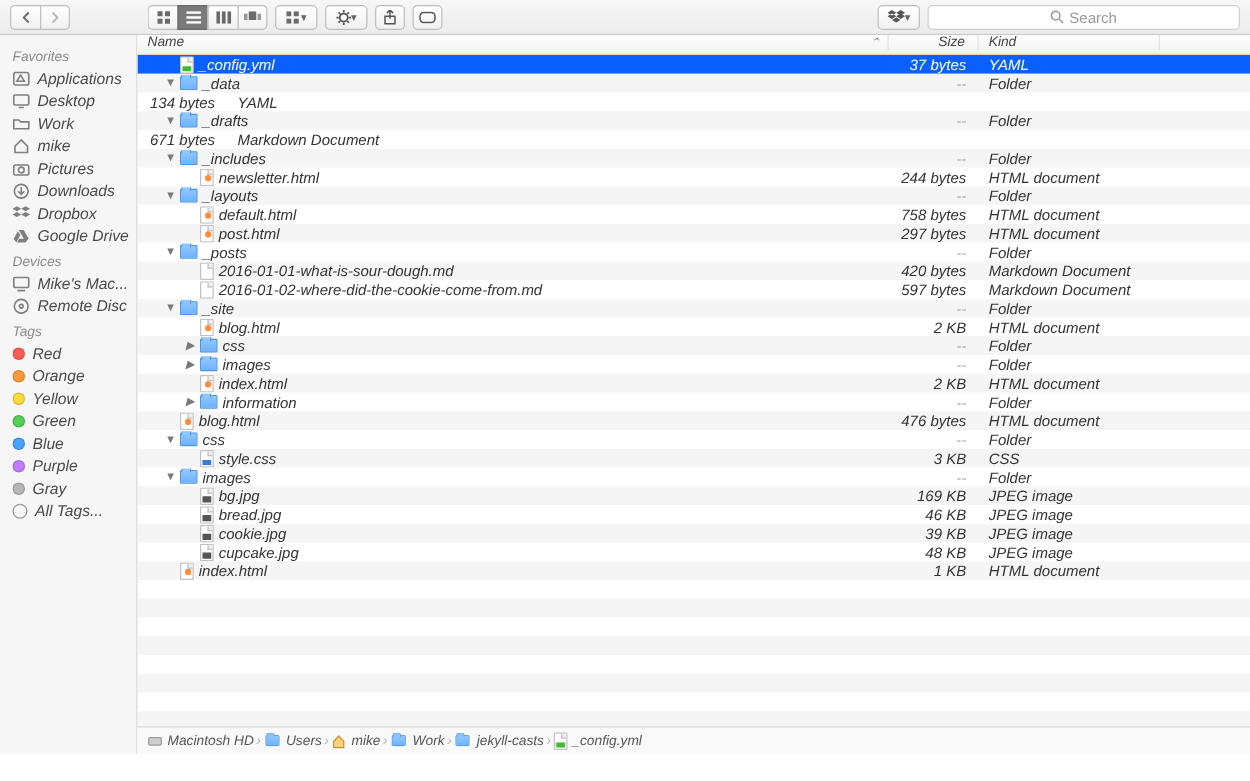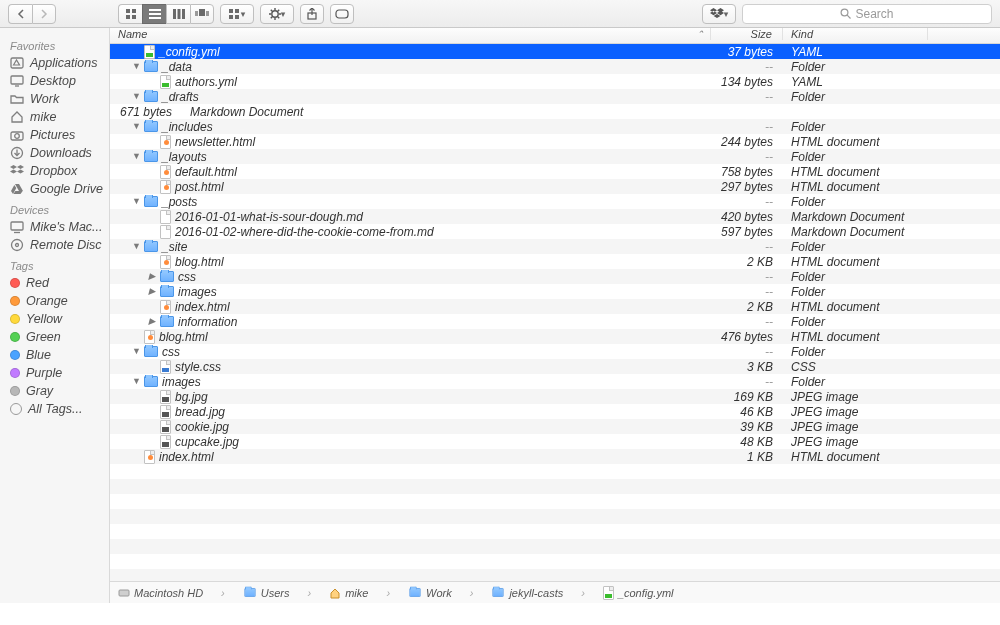--- a/index.html
+++ b/index.html
@@ -74,21 +74,21 @@
   .file-page .corner { position:absolute; top:0; right:0; width:4px; height:4px; background:#eee; border-left:1px solid #c2c2c2; border-bottom:1px solid #c2c2c2; }
   .file-yml  .bar { position:absolute; bottom:1px; left:1px; right:1px; height:4px; background:#3bbd2e; }
   .file-html .dot2{ position:absolute; top:4px; left:3px; width:5px; height:5px; border-radius:50%; background:#ff8c3b; }
   .file-img  .bar { position:absolute; bottom:1px; left:1px; right:1px; height:5px; background:#555; }
   .file-css  .bar { position:absolute; bottom:1px; left:1px; right:1px; height:4px; background:#3b7bd1; }
 
   
   .pathbar {
     height: 22px; border-top: 1px solid #d9d9d9; background: #f9f9f9;
     display: flex; align-items: center; font-size: 11px; color: #555;
-    padding-left: 8px; gap: 16px;
+    padding-left: 8px; gap: 0;
   }
   .crumb { display: flex; align-items: center; gap: 4px; }
   .chev { color: #aaa; padding: 0 2px; }
 
   .caret::after { content: " ▾"; font-size: 9px; color: #666; }
 </style>
 </head>
 <body>
 
 <div class="toolbar">
@@ -340,28 +340,20 @@
           <div class="cell-name" style="padding-left:22px">
        <span class="disc">▼</span>
        <span class="folder-icon"></span>
        <span>_data</span>
      </div>
      <div class="cell-size muted">--</div>
      <div class="cell-kind">Folder</div>
      <div class="cell-pad"></div>
         </div>
         <div class="row">
-          <div class="cell-name" style="padding-left:38px">
-       <span class="disc"></span>
-       <span class="file-page file-yml">
-              <span class="corner"></span>
-              <span class="bar"></span>
-            </span>
-       <span>authors.yml</span>
-     </div>
      <div class="cell-size ">134 bytes</div>
      <div class="cell-kind">YAML</div>
      <div class="cell-pad"></div>
         </div>
         <div class="row alt">
           <div class="cell-name" style="padding-left:22px">
        <span class="disc">▼</span>
        <span class="folder-icon"></span>
        <span>_drafts</span>
      </div>

